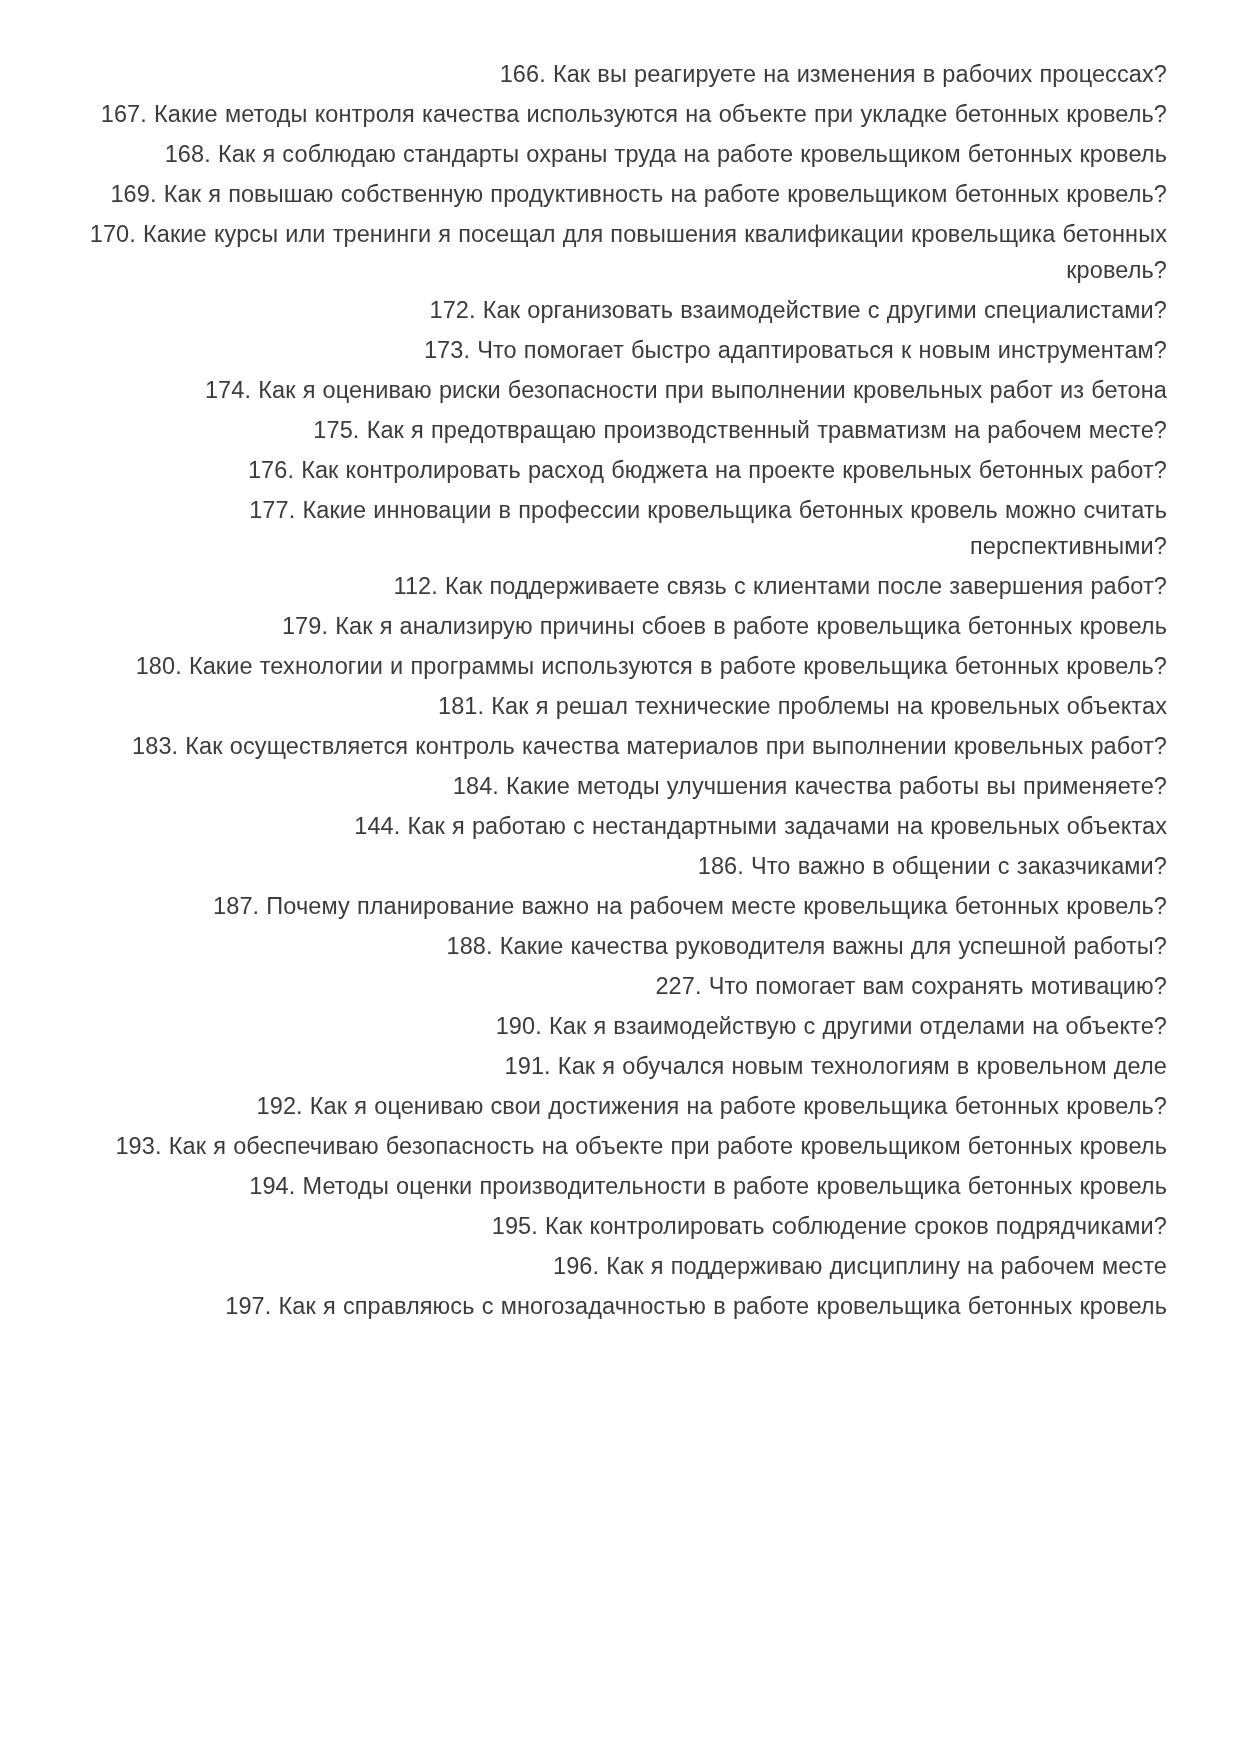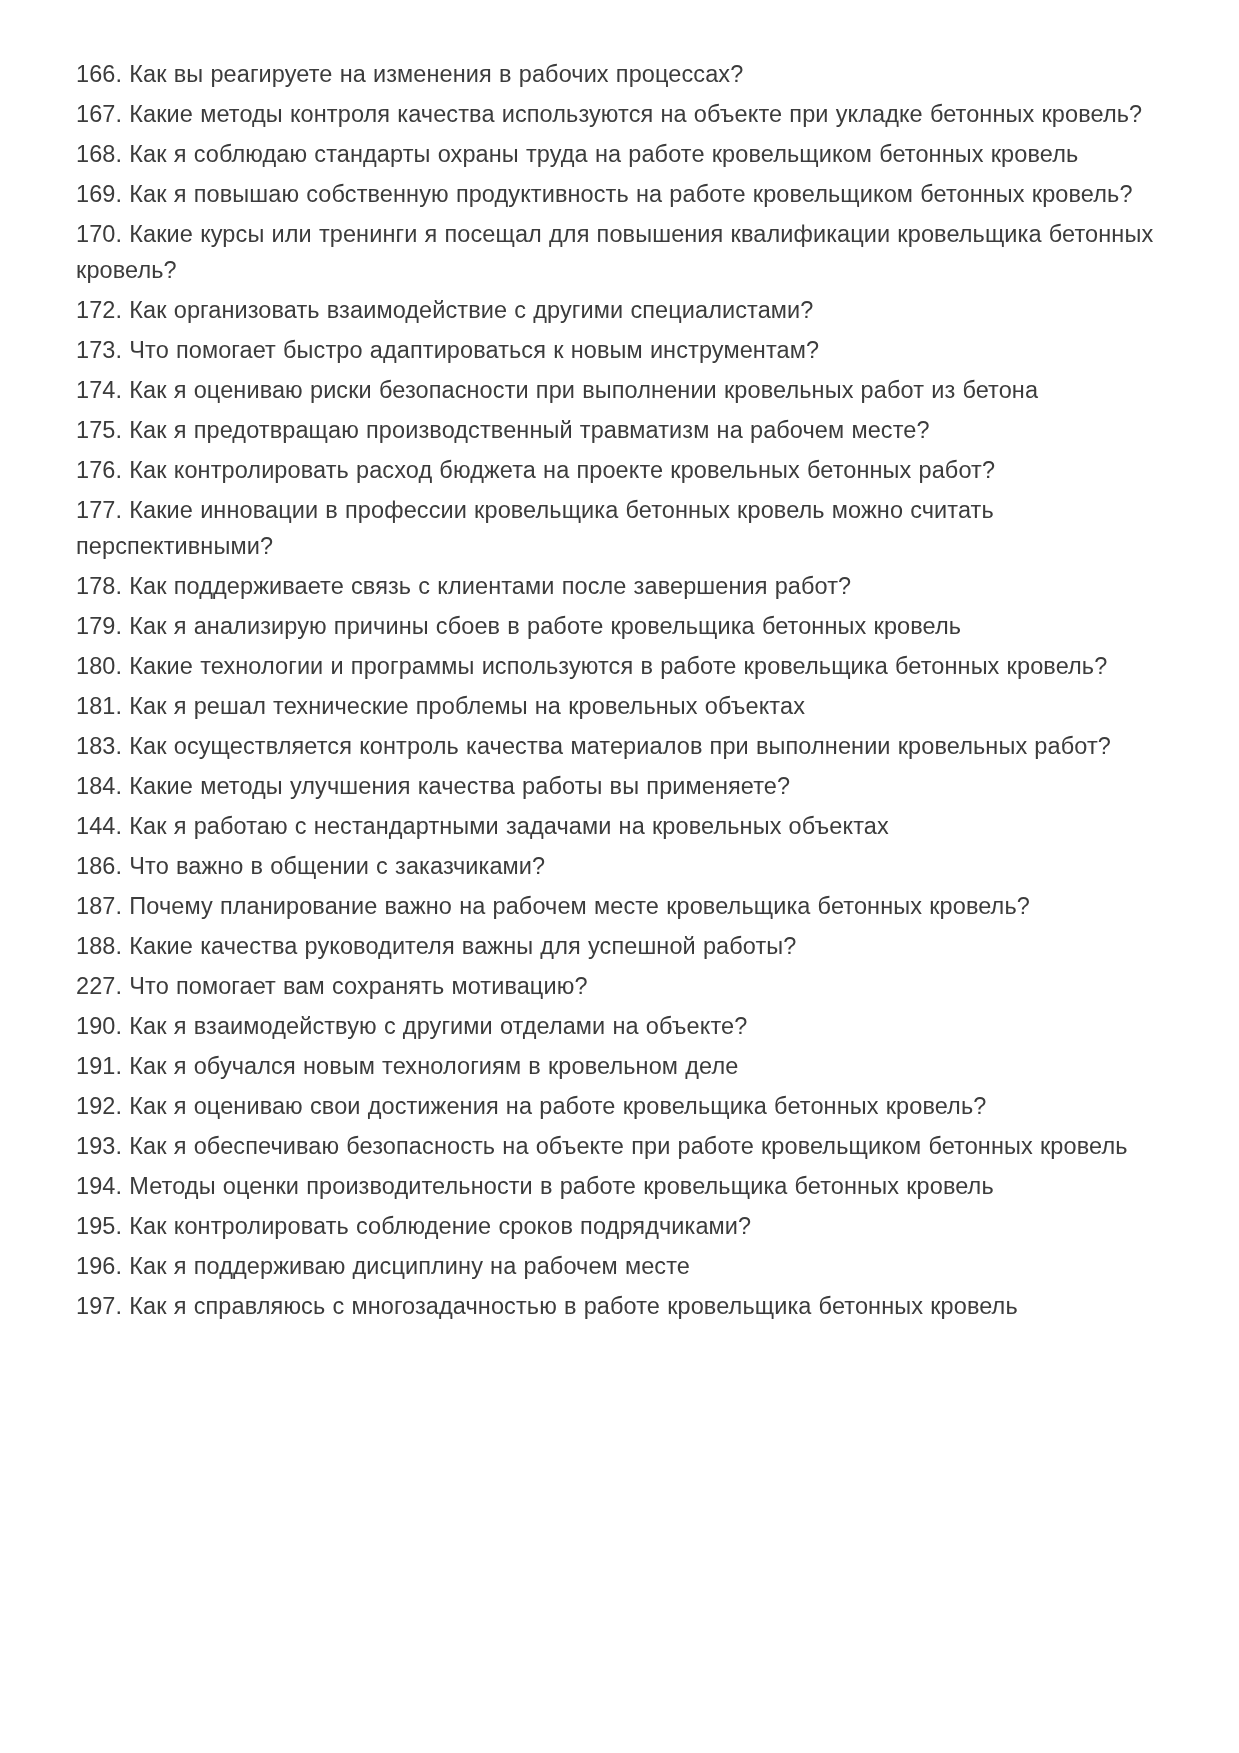--- a/index.html
+++ b/index.html
@@ -19,39 +19,40 @@
     padding: 56px 72px 40px 76px;
     width: 1239px;
   }
   .q {
     margin: 0 0 4px 0;
     font-size: 23.5px;
     line-height: 36px;
     font-weight: 400;
     letter-spacing: 0.1px;
     word-spacing: 0.5px;
+    text-align: right;
   }
 </style>
 </head>
 <body>
 
 <main class="page">
   <div id="question-list">
       <p class="q">166. Как вы реагируете на изменения в рабочих процессах?</p>
       <p class="q">167. Какие методы контроля качества используются на объекте при укладке бетонных кровель?</p>
       <p class="q">168. Как я соблюдаю стандарты охраны труда на работе кровельщиком бетонных кровель</p>
       <p class="q">169. Как я повышаю собственную продуктивность на работе кровельщиком бетонных кровель?</p>
       <p class="q">170. Какие курсы или тренинги я посещал для повышения квалификации кровельщика бетонных кровель?</p>
       <p class="q">172. Как организовать взаимодействие с другими специалистами?</p>
       <p class="q">173. Что помогает быстро адаптироваться к новым инструментам?</p>
       <p class="q">174. Как я оцениваю риски безопасности при выполнении кровельных работ из бетона</p>
       <p class="q">175. Как я предотвращаю производственный травматизм на рабочем месте?</p>
       <p class="q">176. Как контролировать расход бюджета на проекте кровельных бетонных работ?</p>
       <p class="q">177. Какие инновации в профессии кровельщика бетонных кровель можно считать перспективными?</p>
-      <p class="q">178. Как поддерживаете связь с клиентами после завершения работ?</p>
+      <p class="q">112. Как поддерживаете связь с клиентами после завершения работ?</p>
       <p class="q">179. Как я анализирую причины сбоев в работе кровельщика бетонных кровель</p>
       <p class="q">180. Какие технологии и программы используются в работе кровельщика бетонных кровель?</p>
       <p class="q">181. Как я решал технические проблемы на кровельных объектах</p>
       <p class="q">183. Как осуществляется контроль качества материалов при выполнении кровельных работ?</p>
       <p class="q">184. Какие методы улучшения качества работы вы применяете?</p>
       <p class="q">144. Как я работаю с нестандартными задачами на кровельных объектах</p>
       <p class="q">186. Что важно в общении с заказчиками?</p>
       <p class="q">187. Почему планирование важно на рабочем месте кровельщика бетонных кровель?</p>
       <p class="q">188. Какие качества руководителя важны для успешной работы?</p>
       <p class="q">227. Что помогает вам сохранять мотивацию?</p>

